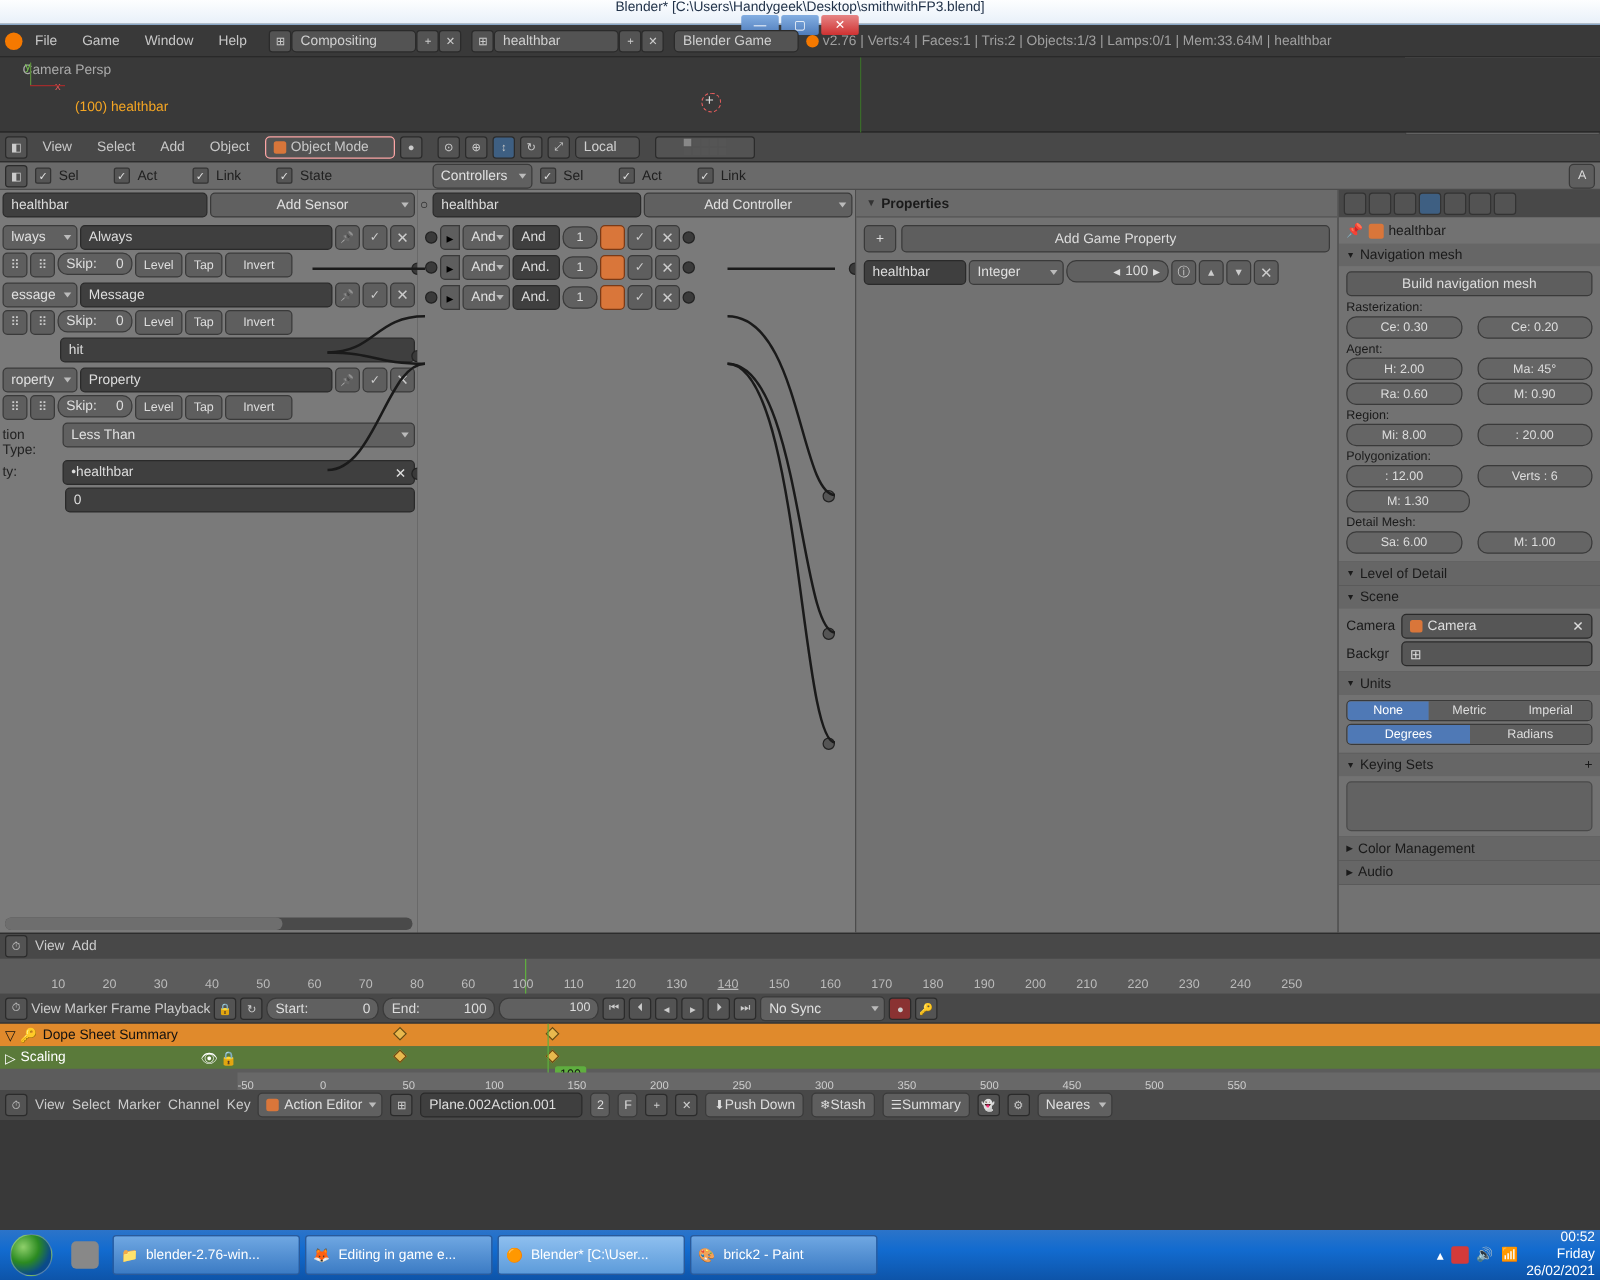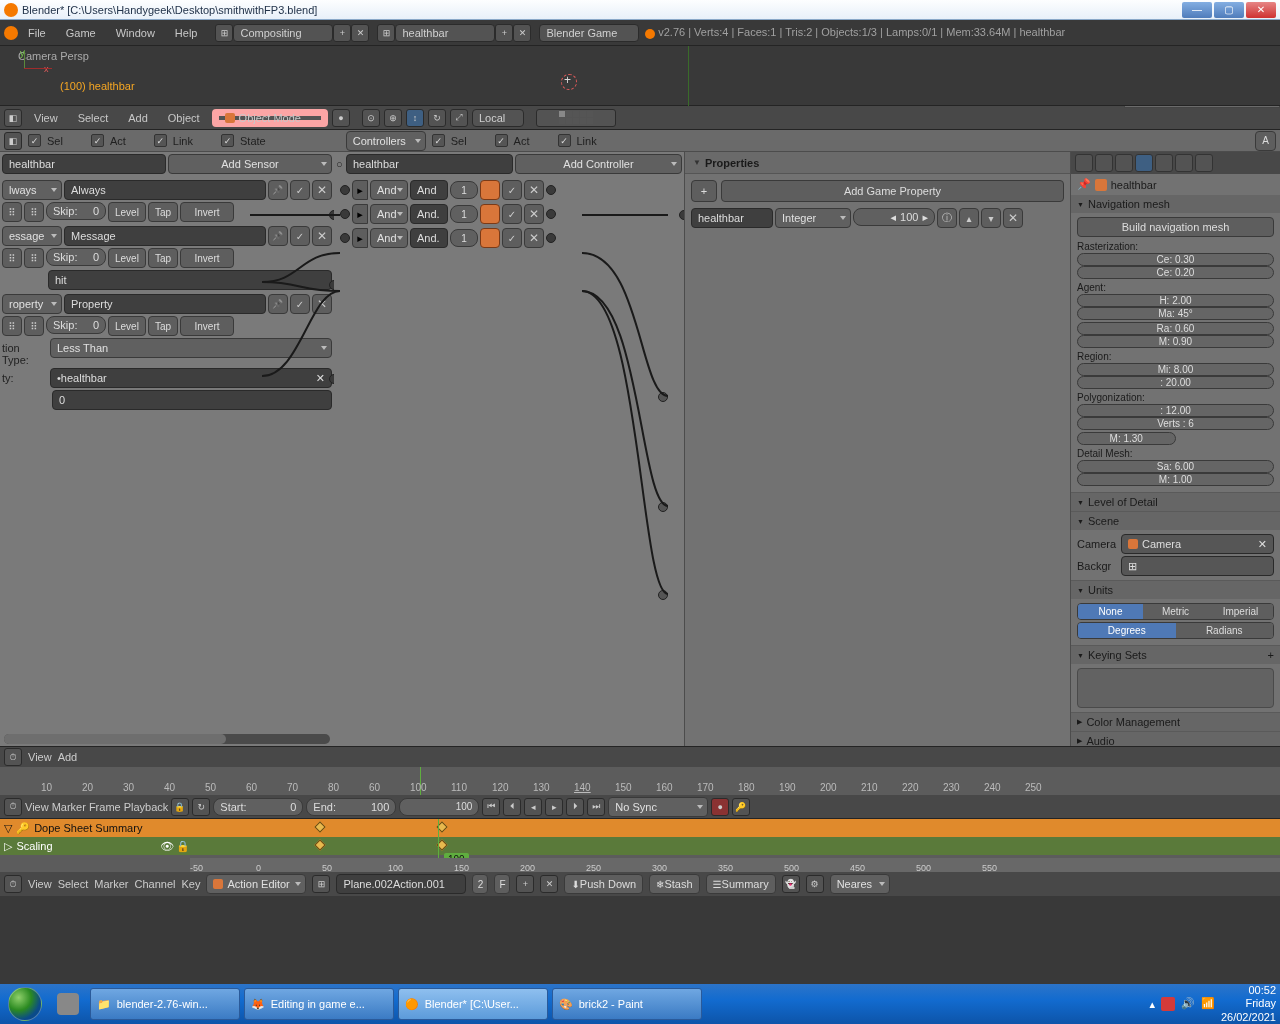--- a/index.html
+++ b/index.html
@@ -1,19 +1,19 @@
 <!DOCTYPE html>
 <html><head>
 <meta charset="utf-8">
 <style>
 * { margin: 0; padding: 0; box-sizing: border-box; font-family: "Segoe UI", Arial, sans-serif; font-size: 11px; user-select: none; }
 body { width: 1280px; height: 1024px; background: #393939; overflow: hidden; position: relative; }
 
 
-.win-title { height: 20px; background: linear-gradient(#fdfeff,#e8f0f9); display: flex; align-items: center; padding: 0 4px; border-bottom: 1px solid #8aa8c8; }
+.win-title { height: 20px; background: linear-gradient(#fdfeff,#e8f0f9); display: flex; align-items: center; padding: 0 4px; border-bottom: 1px solid #8aa8c8; flex-direction: column; }
 .win-title .icon { width: 14px; height: 14px; background: #f57900; border-radius: 50%; margin-right: 4px; }
 .win-title .title-text { color: #22334a; flex: 1; }
 .win-btns { display: flex; gap: 2px; }
 .win-btn { width: 30px; height: 16px; display: flex; align-items: center; justify-content: center; border-radius: 2px; font-size: 10px; color: #fff; }
 .win-min,.win-max { background: linear-gradient(#83aee2,#4f7cbb); }
 .win-close { background: linear-gradient(#e68585,#cf3131); }
 
 
 .top-bar { height: 26px; background: #393939; display: flex; align-items: center; padding: 0 4px; color: #c8c8c8; border-bottom: 1px solid #242424; }
 .top-bar .menu-item { padding: 0 10px; }
@@ -32,21 +32,21 @@
 .axis-line-y { position: absolute; width: 1px; height: 18px; background: #5b8a3c; top: -12px; left: 0; }
 .axis-line-x { position: absolute; width: 28px; height: 1px; background: #a02c2c; top: 6px; left: 0; }
 .cursor { position: absolute; left: 558px; top: 25px; width: 20px; height: 20px; }
 .cursor::before { content: ""; position: absolute; width: 14px; height: 14px; border: 1px dashed #e05b5b; border-radius: 50%; left: 3px; top: 3px; }
 .cursor::after { content: "+"; position: absolute; left: 6px; top: 2px; color: #ddd; font-size: 12px; }
 .green-line { position: absolute; width: 1px; height: 60px; background: #3a6b2a; left: 688px; top: 0; }
 
 
 .hdr3d { height: 24px; background: #484848; display: flex; align-items: center; padding: 0 4px; gap: 4px; color: #c8c8c8; border-bottom: 1px solid #242424; }
 .hdr-btn { padding: 0 8px; height: 18px; display: flex; align-items: center; }
-.mode-pill { background: #535353; border: 7px solid #fca5a5; border-radius: 4px; padding: 0 20px 0 6px; height: 18px; display: flex; align-items: center; }
+.mode-pill { background: #535353; border: 1px solid #fca5a5; border-radius: 4px; padding: 0 20px 0 6px; height: 18px; display: flex; align-items: center; }
 .tiny-btn { width: 18px; height: 18px; background: #535353; border: 1px solid #2b2b2b; border-radius: 3px; display: inline-flex; align-items: center; justify-content: center; font-size: 9px; color: #ccc; }
 
 
 .logic-hdr { height: 22px; background: #6a6a6a; display: flex; align-items: center; padding: 0 4px; gap: 6px; color: #202020; border-bottom: 1px solid #4c4c4c; }
 .chk { width: 13px; height: 13px; background: #555; border: 1px solid #333; border-radius: 2px; display: inline-flex; align-items: center; justify-content: center; color: #ddd; font-size: 9px; }
 .chk.on::after { content: "✓"; }
 
 
 .mid { display: flex; height: 594px; }
 .col-sens { width: 334px; background: #7a7a7a; position: relative; overflow: hidden; }
@@ -87,21 +87,21 @@
 
 .tabs-r { height: 22px; background: #484848; display: flex; align-items: center; padding: 0 4px; gap: 2px; }
 .tab-i { width: 18px; height: 18px; background: #535353; border: 1px solid #333; border-radius: 3px; }
 .tab-i.active { background: #3e5f82; }
 .panel-sec { border-bottom: 1px solid #5a5a5a; }
 .panel-sec .phdr { background: #666; padding: 3px 6px; color: #1a1a1a; font-weight: 500; display: flex; align-items: center; }
 .panel-sec .phdr::before { content: "▼"; font-size: 7px; margin-right: 4px; }
 .panel-sec.collapsed .phdr::before { content: "▶"; }
 .panel-body { padding: 4px 6px; background: #727272; color: #1a1a1a; }
 .lbl { color: #1a1a1a; font-size: 10px; margin: 3px 0 1px; display: block; }
-.num-pair { display: flex; gap: 0; margin-bottom: 2px; flex-direction: column; }
+.num-pair { display: flex; gap: 12px; margin-bottom: 2px; }
 .num-pair .num { flex: 1; justify-content: center; background: #656565; }
 .wide-btn { background: #5e5e5e; border: 1px solid #3a3a3a; border-radius: 4px; height: 20px; display: flex; align-items: center; justify-content: center; color: #ddd; margin-bottom: 4px; }
 .seg { display: flex; margin-bottom: 2px; border-radius: 4px; overflow: hidden; border: 1px solid #3a3a3a; }
 .seg div { flex: 1; text-align: center; padding: 2px 0; background: #5e5e5e; color: #ddd; font-size: 10px; }
 .seg div.on { background: #4f79b6; color: #fff; }
 
 
 .outliner { position: absolute; right: 0; top: 46px; width: 156px; height: 62px; background: #6b6b6b; border: 1px solid #444; font-size: 10px; color: #222; }
 .outliner .row { display: flex; align-items: center; height: 18px; padding: 0 2px; gap: 2px; }
 .outliner .row.sel { background: #445f8a; color: #fff; }

